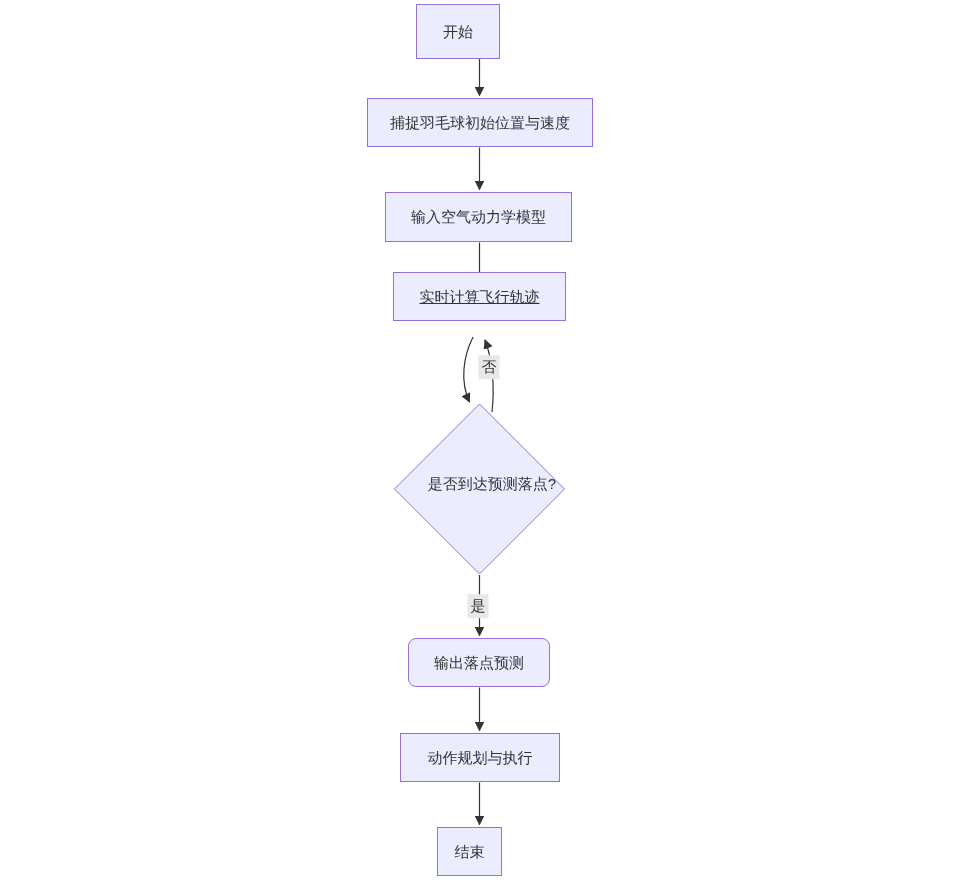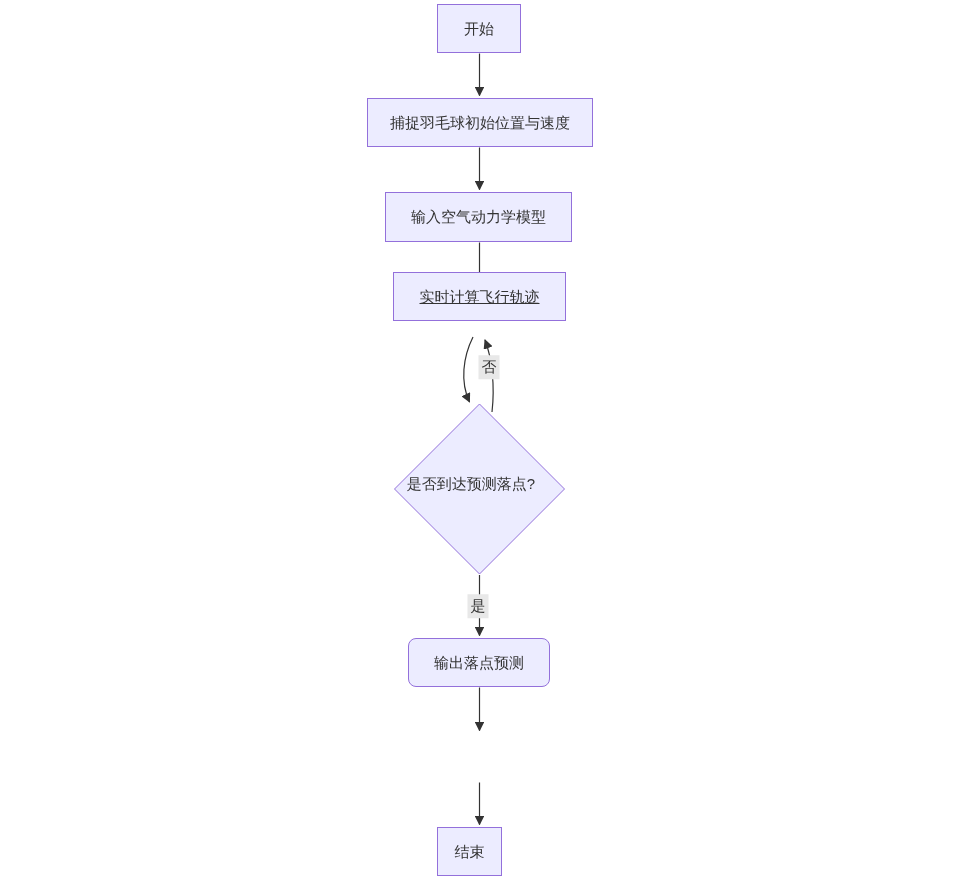--- a/index.html
+++ b/index.html
@@ -35,30 +35,30 @@
     border: 1px solid var(--node-border, #9370DB);
     display: flex;
     align-items: center;
     justify-content: center;
     font-size: 15px;
     line-height: 1.2;
     color: var(--text, #333333);
     text-align: center;
     white-space: nowrap;
   }
-  .n-start   { left: 437px; top: 4px;   width: 84px;  height: 49px; }
+  .n-start   { left: 416px; top: 4px;   width: 84px;  height: 55px; }
   .n-capture { left: 367px; top: 98px;  width: 226px; height: 49px; text-align: right; }
   .n-model   { left: 385px; top: 192px; width: 187px; height: 50px; }
   .n-compute { left: 393px; top: 272px; width: 173px; height: 49px; text-decoration: underline; }
   .n-output  { left: 408px; top: 638px; width: 142px; height: 49px; border-radius: 8px; }
   .n-plan    { left: 400px; top: 733px; width: 160px; height: 49px; }
   .n-end     { left: 437px; top: 827px; width: 65px;  height: 49px; }
   .diamond-label {
     position: absolute;
-    left: 386px; top: 475px; width: 170px;
+    left: 407px; top: 475px; width: 170px;
     text-align: center;
     font-size: 15px;
     color: var(--text, #333333);
     white-space: nowrap;
   }
   .edge-label {
     position: absolute;
     transform: translate(-50%, -50%);
     background: var(--edge-label-bg, #e8e8e8);
     padding: 2px 3px;
@@ -97,20 +97,21 @@
   <div class="node n-capture">捕捉羽毛球初始位置与速度</div>
 
   <div class="node n-model">输入空气动力学模型</div>
 
   <div class="node n-compute">实时计算飞行轨迹</div>
 
   <div class="diamond-label">是否到达预测落点?</div>
 
   <div class="node n-output">输出落点预测</div>
 
+  <div class="node n-plan">动作规划与执行</div>
 
   <div class="node n-end">结束</div>
 
   <div class="edge-label lbl-no">否</div>
 
   <div class="edge-label lbl-yes">是</div>
 
 </div>
 
 </body></html>

